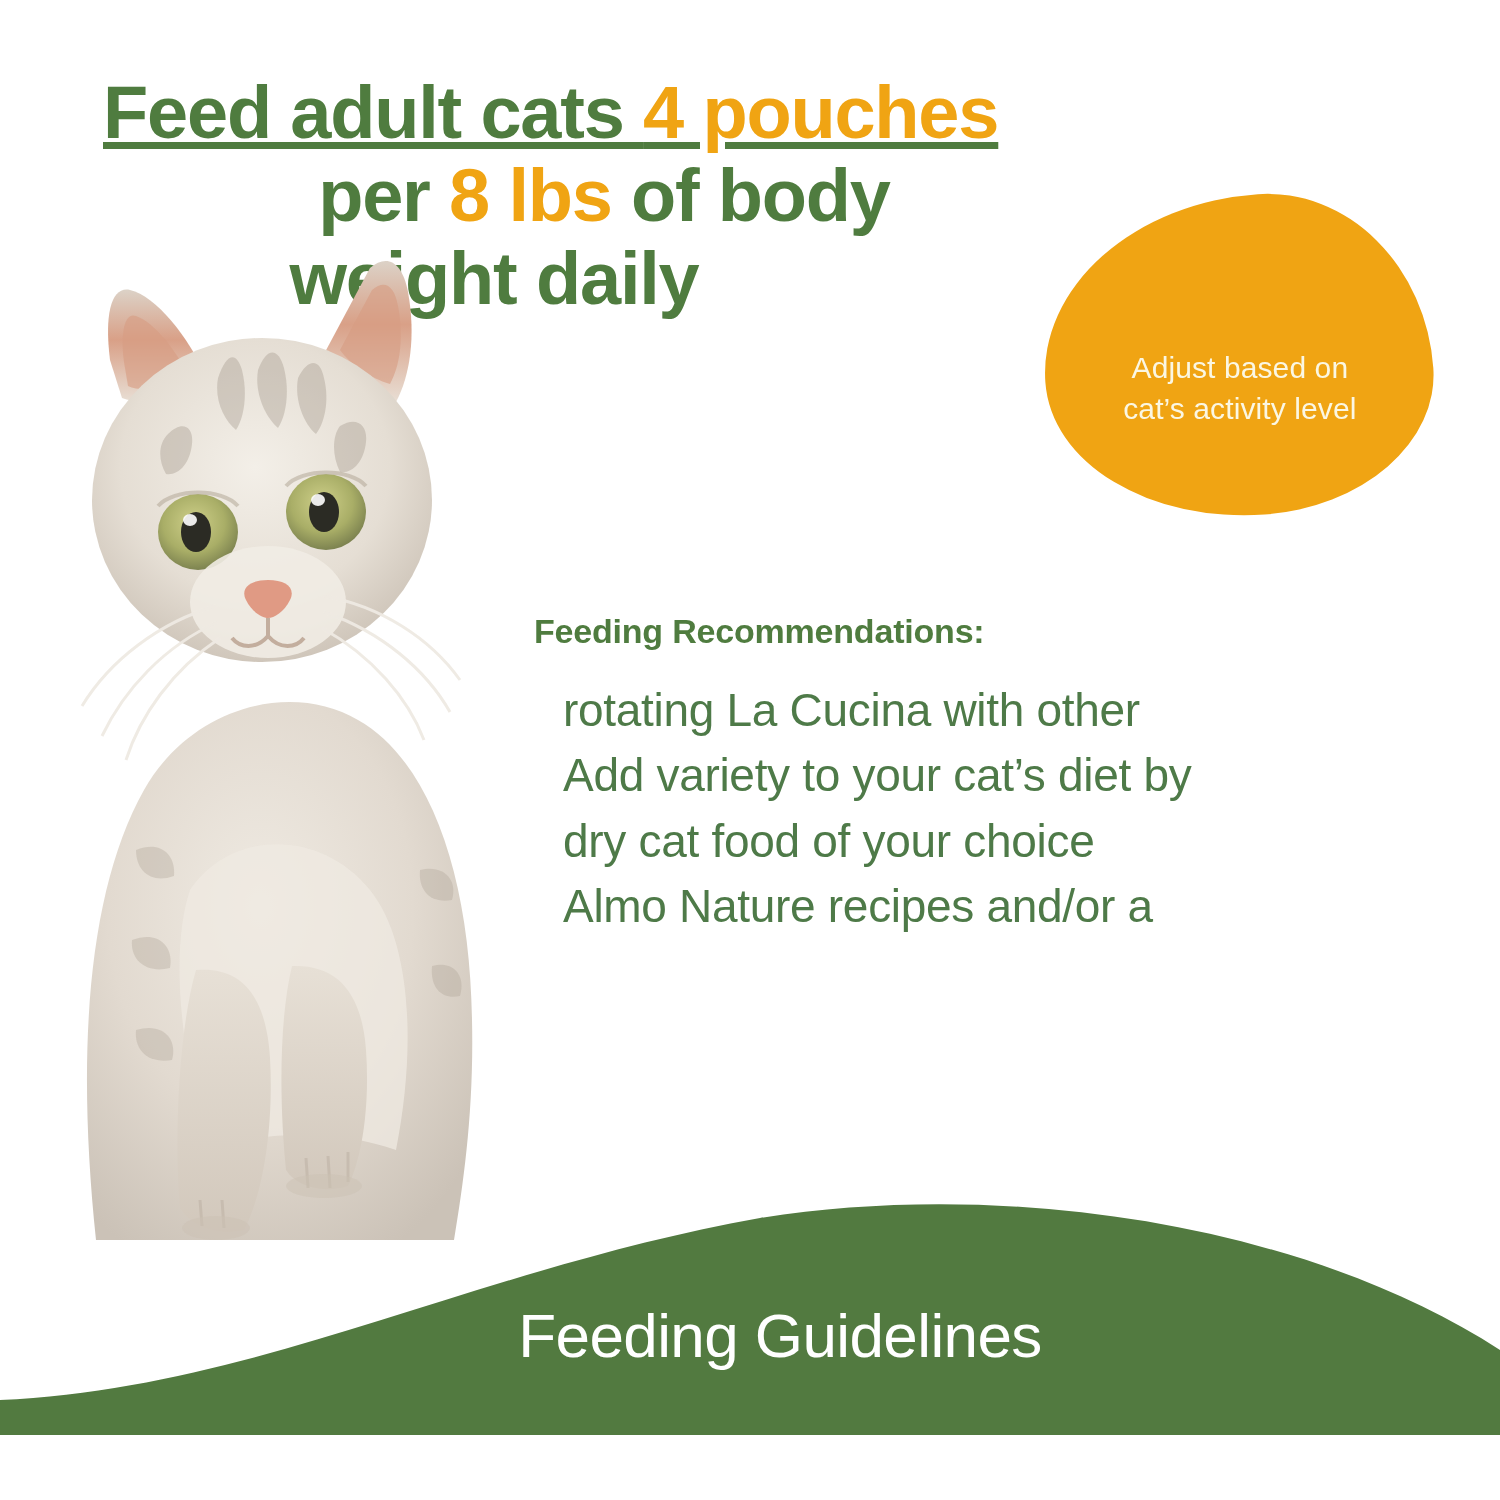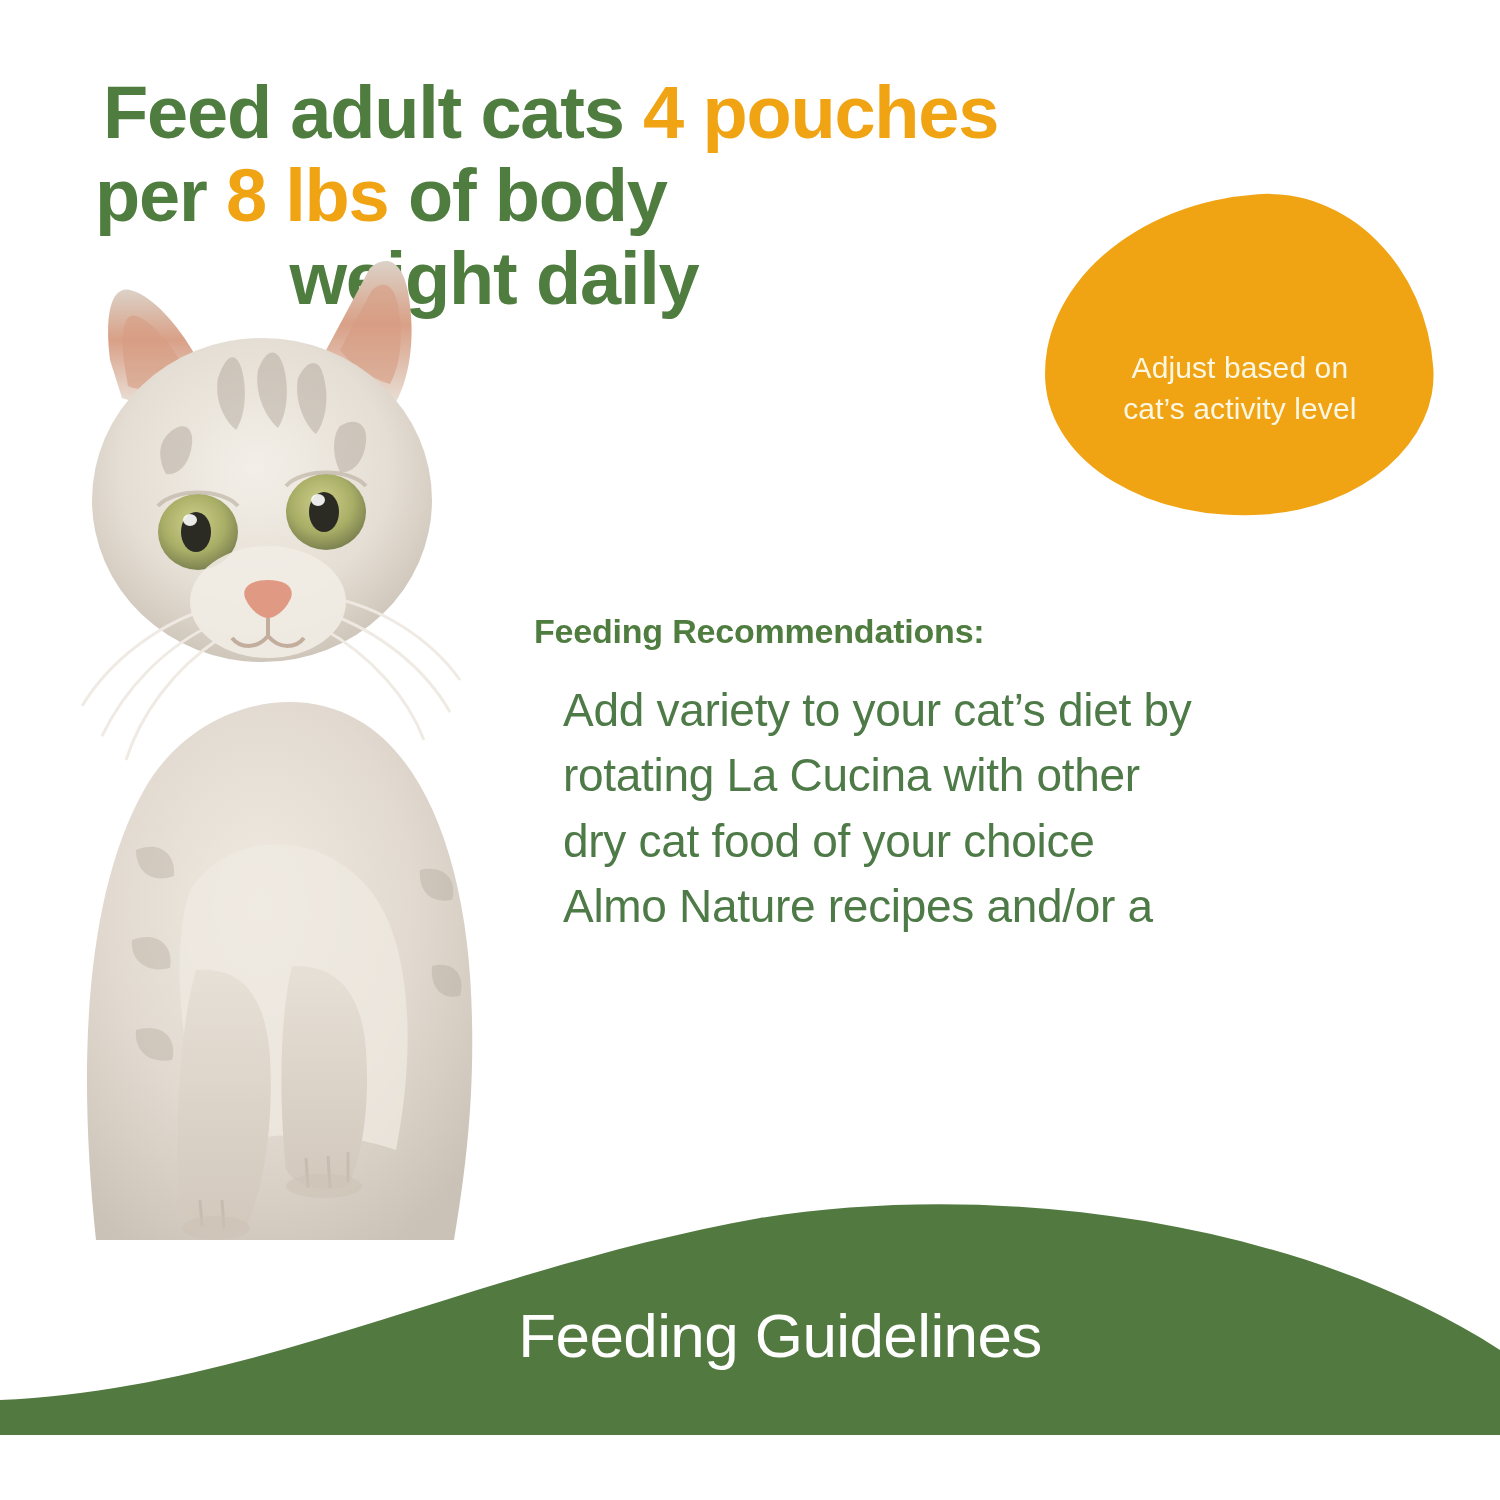--- a/index.html
+++ b/index.html
@@ -27,22 +27,22 @@
     text-align: center;
     font-family: "Liberation Sans", sans-serif;
     font-weight: 700;
     font-size: 74px;
     line-height: 1.12;
     letter-spacing: -1.2px;
     color: #4F7C3F;
   }
   .headline .accent { color: #F0A413; }
   .headline .ln { display: block; white-space: nowrap; }
-  .headline .ln1 { text-align: left; padding-left: 8px; }
-  .headline .ln2 { text-align: left; padding-right: 112px; }
+  .headline .ln1 { text-align: left; padding-left: 8px; text-decoration: underline; }
+  .headline .ln2 { text-align: center; padding-right: 112px; }
   .headline .ln3 { text-align: center; padding-right: 332px; }
 
   
   .blob {
     position: absolute;
     left: 1044px;
     top: 196px;
     width: 388px;
     height: 320px;
     background: #F0A413;
@@ -233,22 +233,22 @@
         <path d="M160 950 L162 976"></path>
         <path d="M182 950 L184 978"></path>
       </g>
       <ellipse cx="176" cy="978" rx="34" ry="12" fill="#CCC1B4" opacity="0.55"></ellipse>
       <ellipse cx="284" cy="936" rx="38" ry="12" fill="#CCC1B4" opacity="0.5"></ellipse>
     </svg>
   </div>
 
   <div class="rec-label">Feeding Recommendations:</div>
   <div class="rec-body">
+    <span class="bl">rotating La Cucina with other</span>
     <span class="bl">Add variety to your cat’s diet by</span>
-    <span class="bl">rotating La Cucina with other</span>
     <span class="bl">dry cat food of your choice</span>
     <span class="bl">Almo Nature recipes and/or a</span>
   </div>
 
   <div class="banner">
     <svg class="banner-svg" viewBox="0 0 1500 300" preserveAspectRatio="none" xmlns="http://www.w3.org/2000/svg">
       <path d="M0 200 C260 188 470 70 760 18 C1010 -22 1310 26 1500 150 L1500 235 L0 235 Z" fill="#527A40"></path>
     </svg>
     <div class="banner-title">Feeding Guidelines</div>
   </div>

